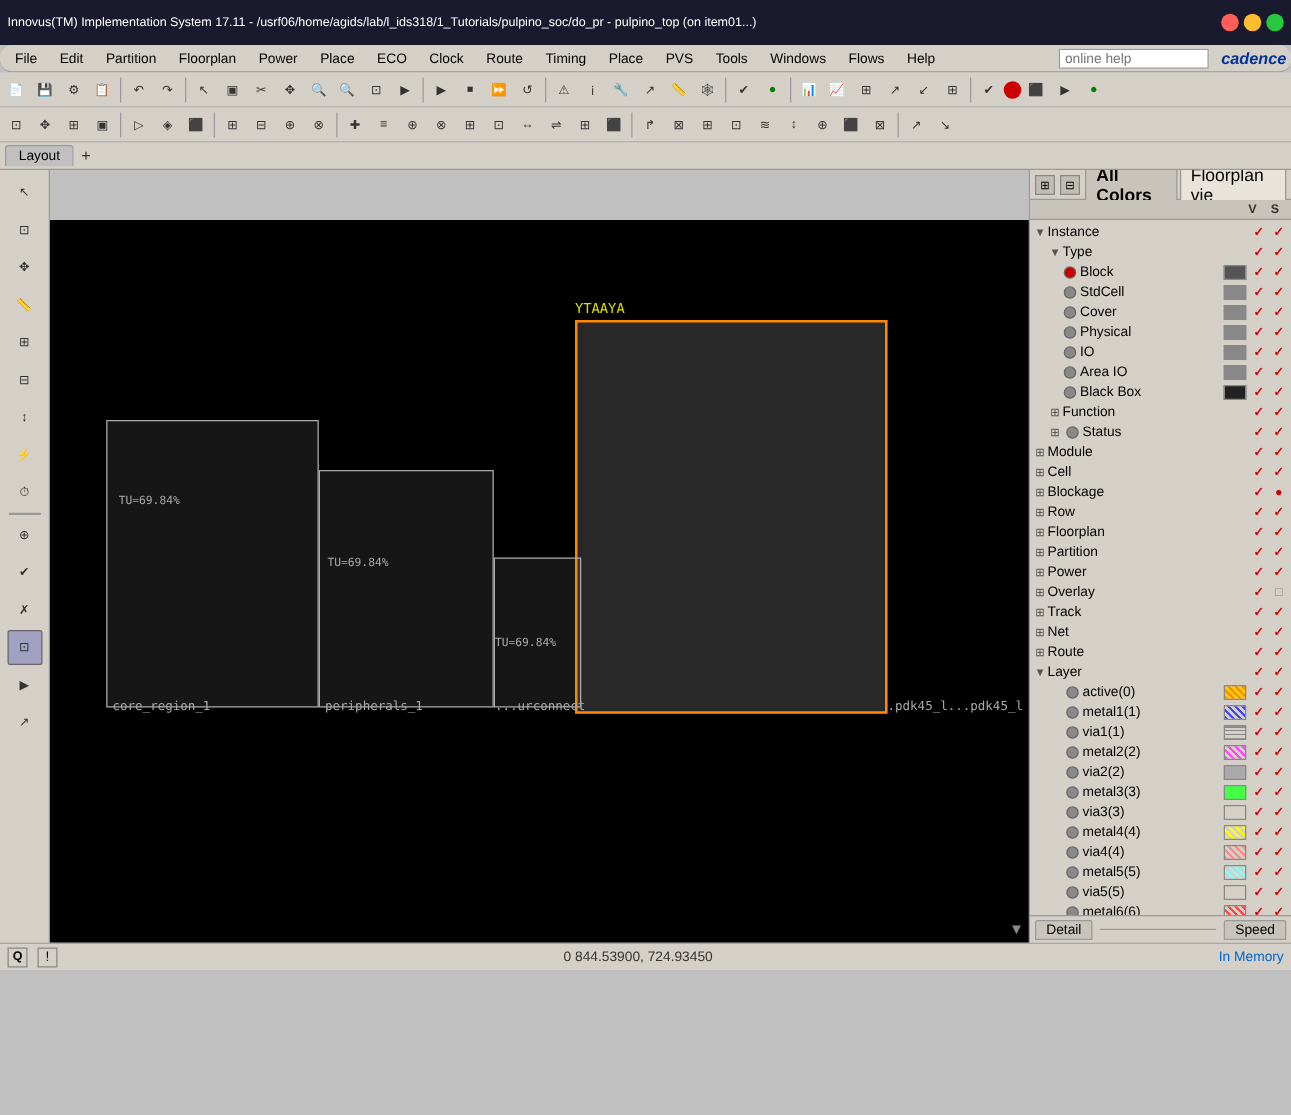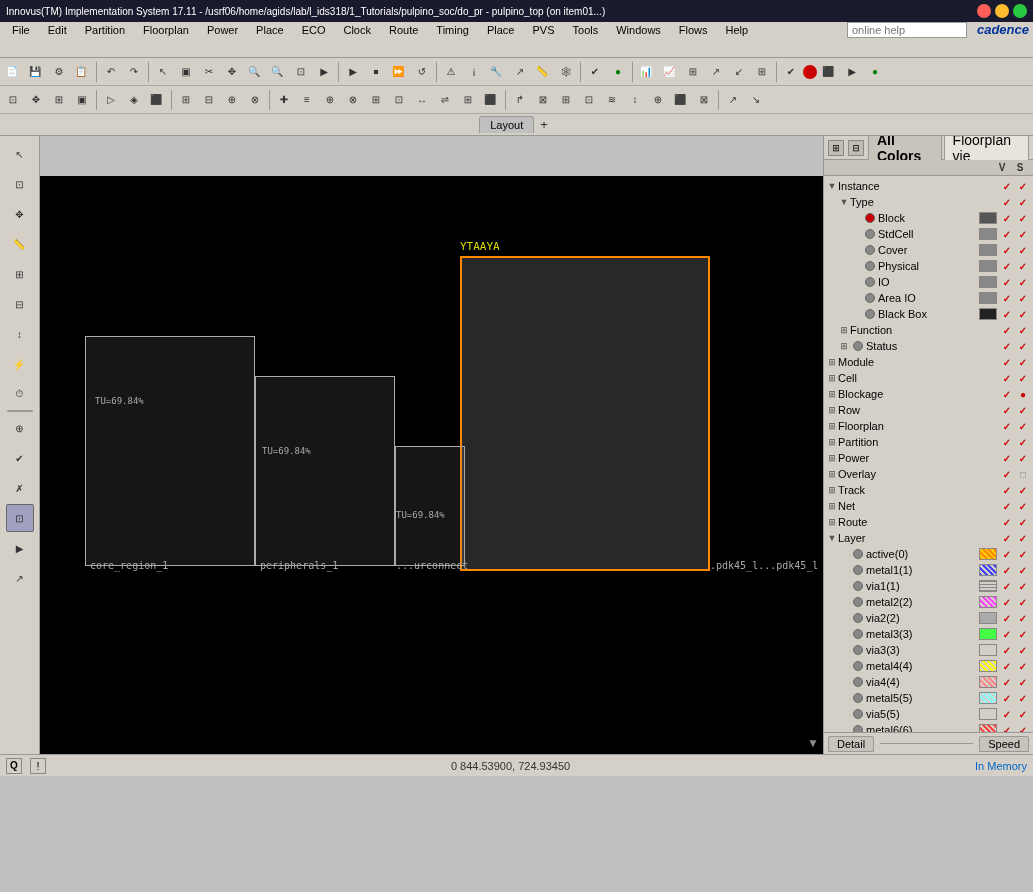--- a/index.html
+++ b/index.html
@@ -7,37 +7,38 @@
 
     
     #title-bar {
       background: #1a1a2e;
       color: #ffffff;
       font-size: 11px;
       padding: 3px 6px;
       display: flex;
       align-items: center;
       justify-content: space-between;
-      height: 22px;
+      height: 36px;
     }
     #title-bar .win-controls { display: flex; gap: 4px; }
     #title-bar .win-btn { width: 14px; height: 14px; border-radius: 50%; display: inline-block; cursor: pointer; }
     .win-btn.close { background: #ff5f57; }
     .win-btn.minimize { background: #febc2e; }
     .win-btn.maximize { background: #28c840; }
 
     
     #menu-bar {
       background: #d4d0c8;
       border-bottom: 1px solid #999;
       display: flex;
-      align-items: flex-start;
-      height: 36px;
+      align-items: center;
+      height: 22px;
       padding: 0 4px;
       gap: 2px;
+      border-radius: 10px;
     }
     .menu-item {
       padding: 2px 8px;
       cursor: pointer;
       font-size: 11px;
       color: #000;
       border-radius: 2px;
     }
     #cadence-logo {
       color: #003399;
@@ -48,21 +49,20 @@
     }
 
     
     #tab-bar {
       background: #d4d0c8;
       border-bottom: 1px solid #999;
       display: flex;
       align-items: center;
       height: 22px;
       padding: 0 4px;
-      justify-content: center;
     }
     .tab {
       background: #e8e4dc;
       border: 1px solid #999;
       border-bottom: none;
       padding: 2px 10px;
       cursor: pointer;
       font-size: 11px;
       border-radius: 3px 3px 0 0;
     }
@@ -205,21 +205,21 @@
     }
     .tree-item .expand { width: 12px; text-align: center; font-size: 9px; color: #555; }
     .tree-item .item-dot { width: 10px; height: 10px; border-radius: 50%; border: 1px solid #666; margin: 0 3px; flex-shrink: 0; }
     .tree-item .item-label { flex: 1; font-size: 11px; }
     .tree-item .color-box { width: 18px; height: 12px; border: 1px solid #888; flex-shrink: 0; margin-right: 2px; }
     .tree-item .check-v { width: 16px; text-align: center; font-size: 10px; }
     .tree-item .check-s { width: 16px; text-align: center; font-size: 10px; }
     .check-red { color: #cc0000; font-weight: bold; }
 
     .indent-1 { padding-left: 14px; }
-    .indent-2 { padding-left: 26px; }
+    .indent-2 { padding-left: 12px; }
 
     
     .cb-active { background: repeating-linear-gradient(45deg, #ff8800, #ff8800 2px, #ffcc00 2px, #ffcc00 4px); }
     .cb-metal1 { background: repeating-linear-gradient(45deg, #4444ff, #4444ff 2px, transparent 2px, transparent 4px); border-color: #4444ff; }
     .cb-via1 { background: repeating-linear-gradient(0deg, #888, #888 1px, transparent 1px, transparent 3px); }
     .cb-metal2 { background: repeating-linear-gradient(45deg, #ff44ff, #ff44ff 2px, transparent 2px, transparent 4px); }
     .cb-via2 { background: #aaaaaa; }
     .cb-metal3 { background: #44ff44; }
     .cb-via3 { background: repeating-linear-gradient(90deg, #888 1px, transparent 1px, transparent 3px); }
     .cb-metal4 { background: repeating-linear-gradient(45deg, #ffff00, #ffff00 2px, transparent 2px, transparent 4px); }

